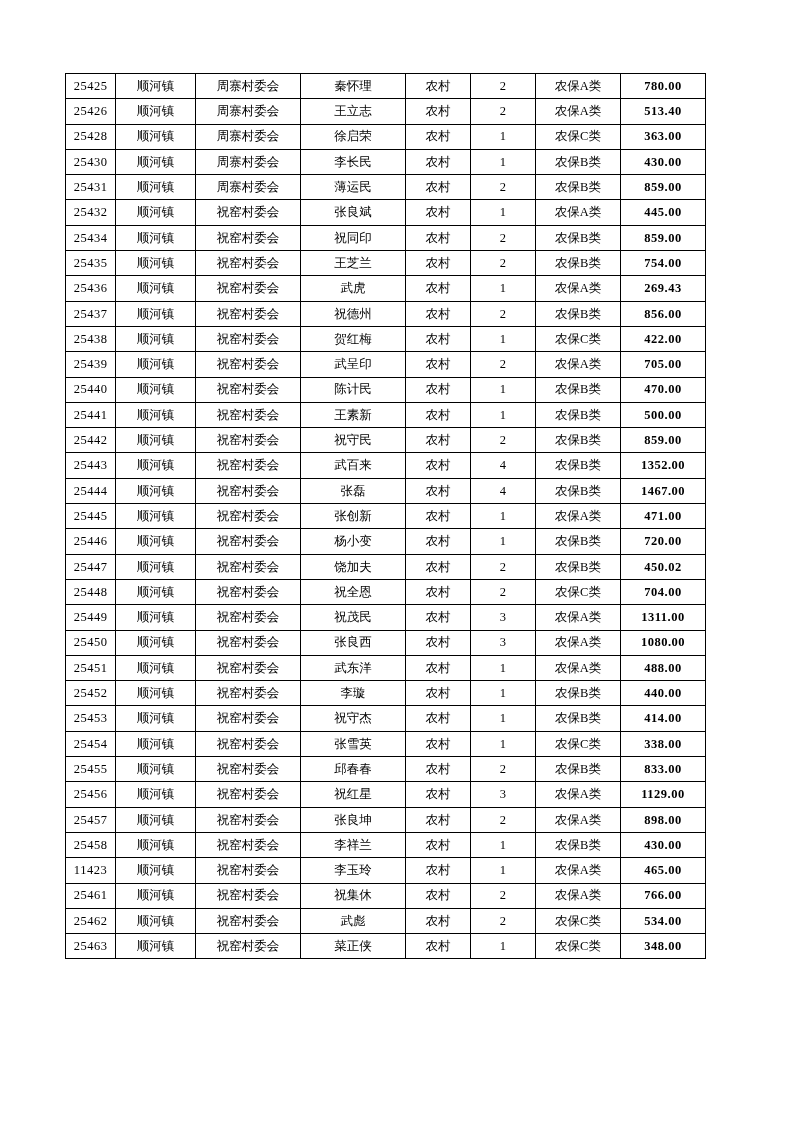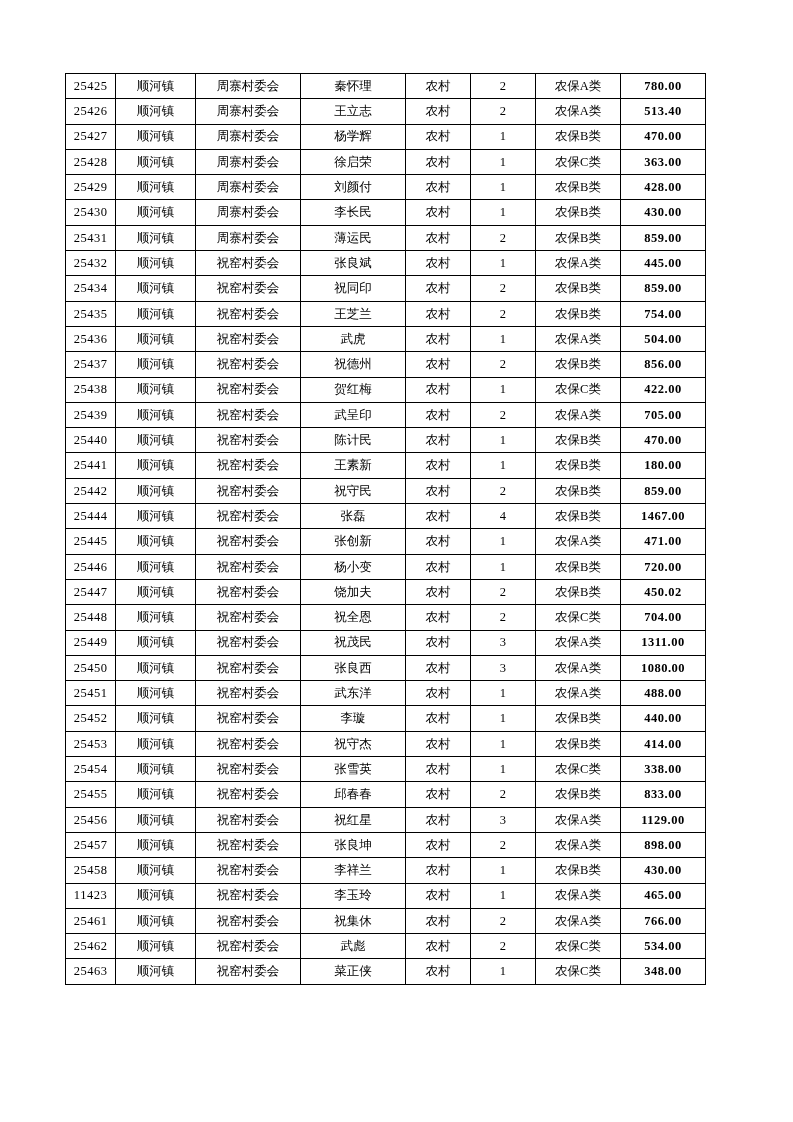--- a/index.html
+++ b/index.html
@@ -90,50 +90,30 @@
           <td class="col-0">25426</td>
           <td class="col-1">顺河镇</td>
           <td class="col-2">周寨村委会</td>
           <td class="col-3">王立志</td>
           <td class="col-4">农村</td>
           <td class="col-5">2</td>
           <td class="col-6">农保A类</td>
           <td class="col-7">513.40</td>
         </tr>
         <tr>
-          <td class="col-0">25427</td>
-          <td class="col-1">顺河镇</td>
-          <td class="col-2">周寨村委会</td>
-          <td class="col-3">杨学辉</td>
-          <td class="col-4">农村</td>
-          <td class="col-5">1</td>
-          <td class="col-6">农保B类</td>
-          <td class="col-7">470.00</td>
-        </tr>
-        <tr>
           <td class="col-0">25428</td>
           <td class="col-1">顺河镇</td>
           <td class="col-2">周寨村委会</td>
           <td class="col-3">徐启荣</td>
           <td class="col-4">农村</td>
           <td class="col-5">1</td>
           <td class="col-6">农保C类</td>
           <td class="col-7">363.00</td>
         </tr>
         <tr>
-          <td class="col-0">25429</td>
-          <td class="col-1">顺河镇</td>
-          <td class="col-2">周寨村委会</td>
-          <td class="col-3">刘颜付</td>
-          <td class="col-4">农村</td>
-          <td class="col-5">1</td>
-          <td class="col-6">农保B类</td>
-          <td class="col-7">428.00</td>
-        </tr>
-        <tr>
           <td class="col-0">25430</td>
           <td class="col-1">顺河镇</td>
           <td class="col-2">周寨村委会</td>
           <td class="col-3">李长民</td>
           <td class="col-4">农村</td>
           <td class="col-5">1</td>
           <td class="col-6">农保B类</td>
           <td class="col-7">430.00</td>
         </tr>
         <tr>
@@ -177,21 +157,21 @@
           <td class="col-7">754.00</td>
         </tr>
         <tr>
           <td class="col-0">25436</td>
           <td class="col-1">顺河镇</td>
           <td class="col-2">祝窑村委会</td>
           <td class="col-3">武虎</td>
           <td class="col-4">农村</td>
           <td class="col-5">1</td>
           <td class="col-6">农保A类</td>
-          <td class="col-7">504.00</td>
+          <td class="col-7">269.43</td>
         </tr>
         <tr>
           <td class="col-0">25437</td>
           <td class="col-1">顺河镇</td>
           <td class="col-2">祝窑村委会</td>
           <td class="col-3">祝德州</td>
           <td class="col-4">农村</td>
           <td class="col-5">2</td>
           <td class="col-6">农保B类</td>
           <td class="col-7">856.00</td>
@@ -227,31 +207,41 @@
           <td class="col-7">470.00</td>
         </tr>
         <tr>
           <td class="col-0">25441</td>
           <td class="col-1">顺河镇</td>
           <td class="col-2">祝窑村委会</td>
           <td class="col-3">王素新</td>
           <td class="col-4">农村</td>
           <td class="col-5">1</td>
           <td class="col-6">农保B类</td>
-          <td class="col-7">180.00</td>
+          <td class="col-7">500.00</td>
         </tr>
         <tr>
           <td class="col-0">25442</td>
           <td class="col-1">顺河镇</td>
           <td class="col-2">祝窑村委会</td>
           <td class="col-3">祝守民</td>
           <td class="col-4">农村</td>
           <td class="col-5">2</td>
           <td class="col-6">农保B类</td>
           <td class="col-7">859.00</td>
+        </tr>
+        <tr>
+          <td class="col-0">25443</td>
+          <td class="col-1">顺河镇</td>
+          <td class="col-2">祝窑村委会</td>
+          <td class="col-3">武百来</td>
+          <td class="col-4">农村</td>
+          <td class="col-5">4</td>
+          <td class="col-6">农保B类</td>
+          <td class="col-7">1352.00</td>
         </tr>
         <tr>
           <td class="col-0">25444</td>
           <td class="col-1">顺河镇</td>
           <td class="col-2">祝窑村委会</td>
           <td class="col-3">张磊</td>
           <td class="col-4">农村</td>
           <td class="col-5">4</td>
           <td class="col-6">农保B类</td>
           <td class="col-7">1467.00</td>

